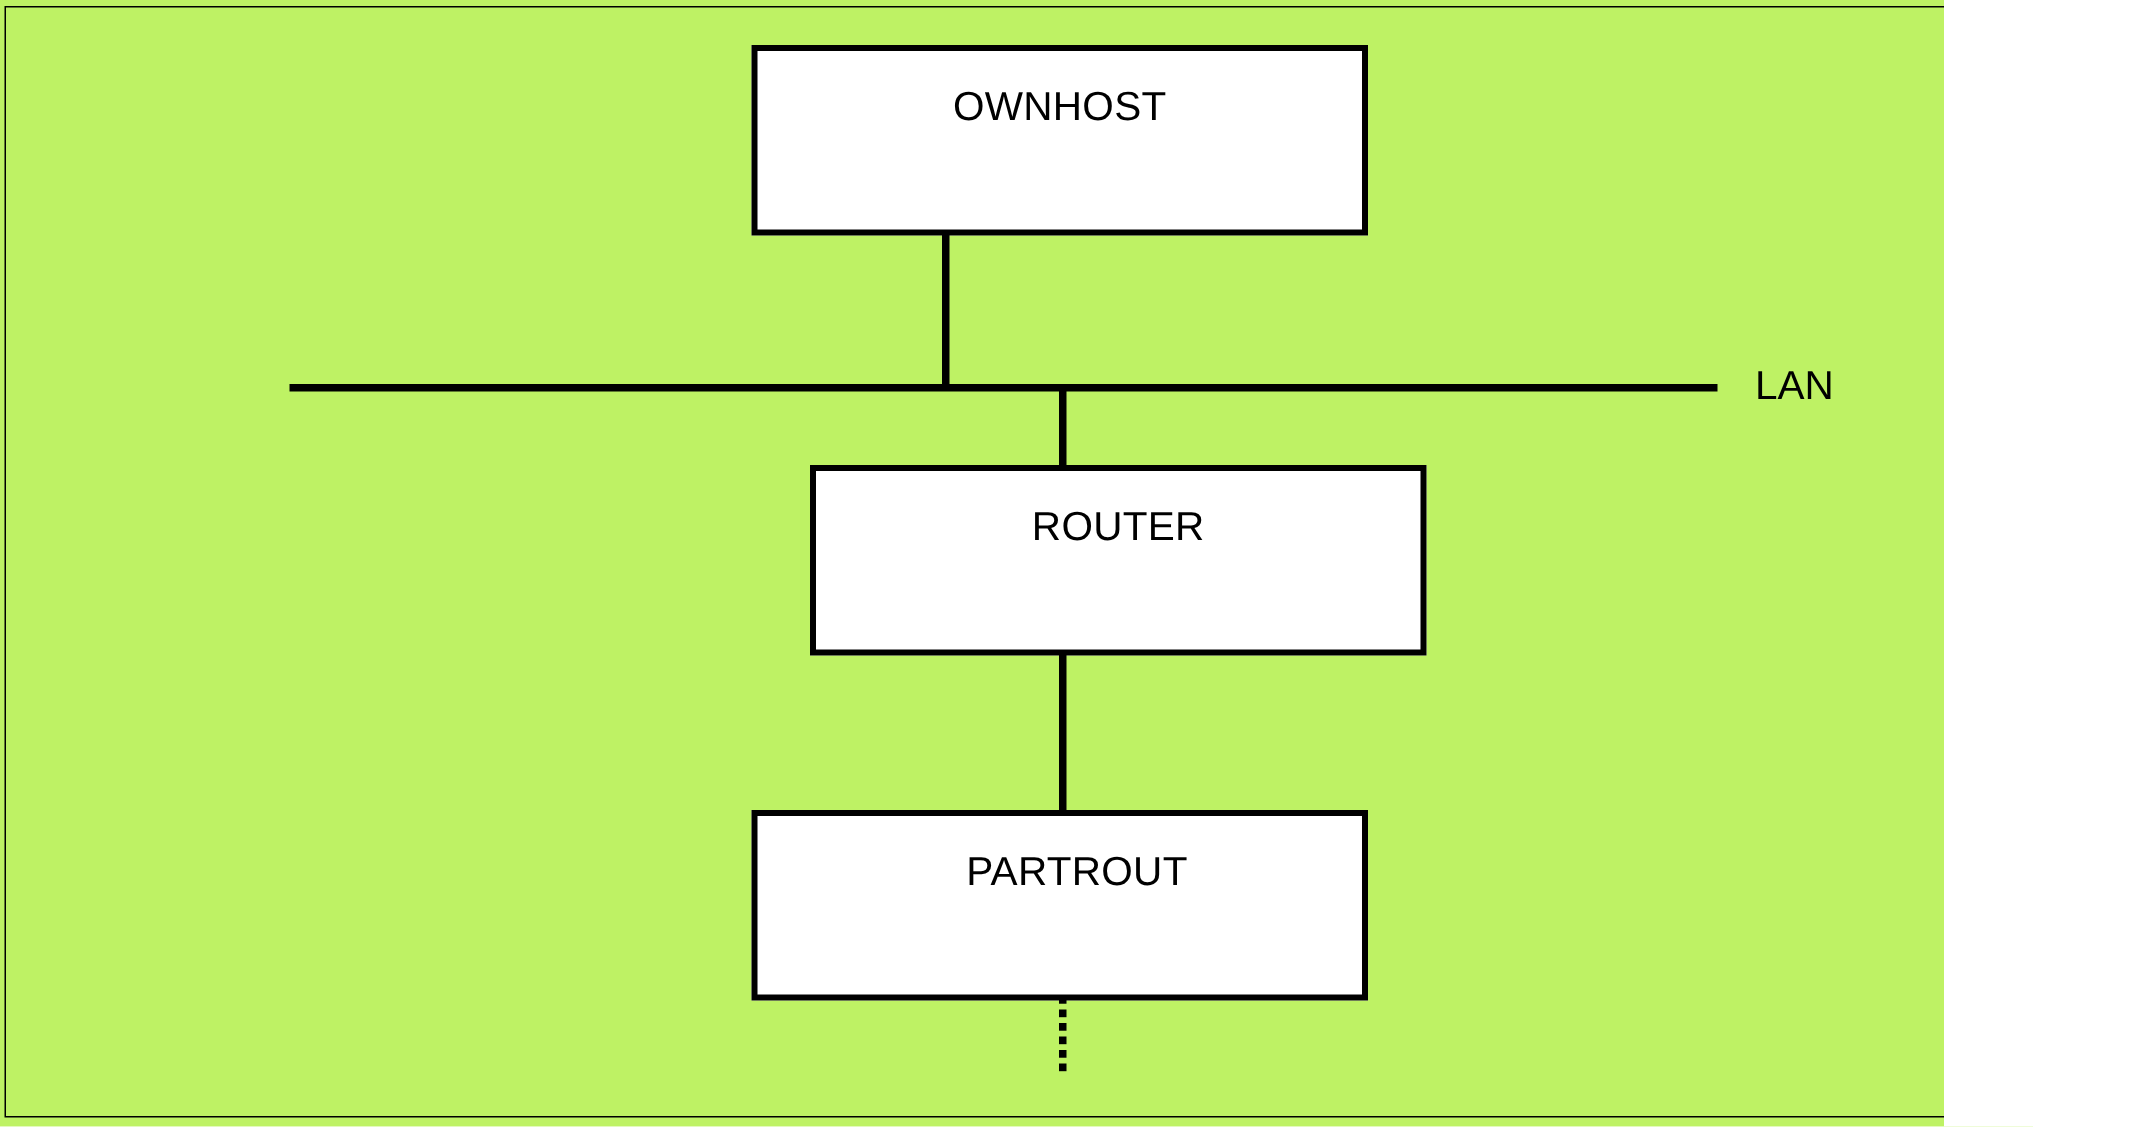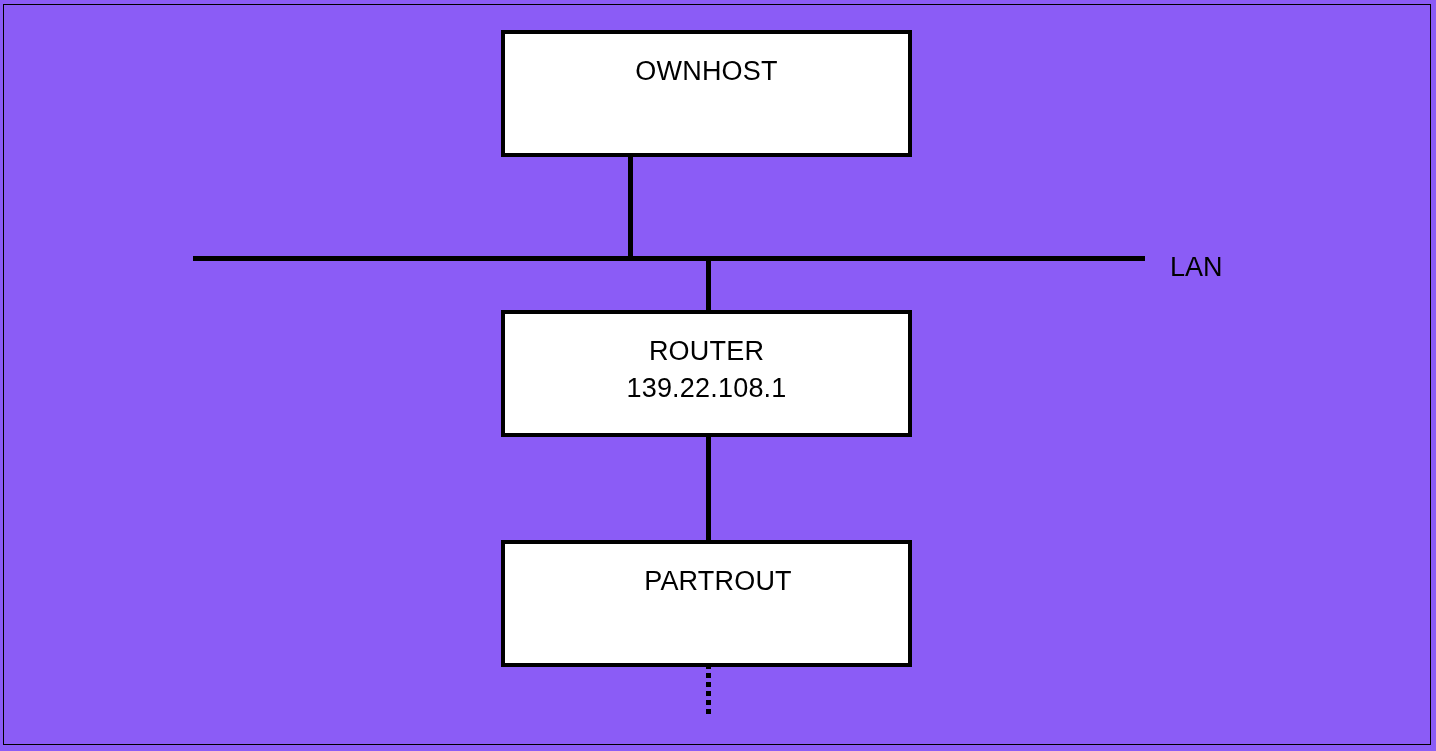--- a/index.html
+++ b/index.html
@@ -6,23 +6,23 @@
   html, body {
     margin: 0;
     padding: 0;
     background: #ffffff;
   }
   body {
     font-family: "Liberation Sans", sans-serif;
   }
   #canvas {
     position: relative;
-    width: 1436px;
+    width: 1296px;
     height: 751px;
-    background: #8b5cf6;
+    background: #bef264;
     overflow: hidden;
   }
   .page-frame {
     position: absolute;
     left: 3px;
     top: 4px;
     width: 1428px;
     height: 741px;
     border: 1px solid #000000;
     box-sizing: border-box;
@@ -46,41 +46,40 @@
     font-size: 27px;
     line-height: 37px;
     color: #000000;
     letter-spacing: 0.2px;
     white-space: nowrap;
   }
   .node-box .node-title {
     margin-top: 19px;
   }
   #box-ownhost { top: 30px; }
-  #box-router  { top: 310px; }
+  #box-router  { top: 310px; margin-left: 39px; }
   #box-partrout{ top: 540px; padding-left: 23px; }
 
   .bus-line {
     position: absolute;
     left: 193px;
     top: 256px;
     width: 952px;
     height: 5px;
     background: #000000;
   }
   .bus-label {
     position: absolute;
     left: 1170px;
     top: 239px;
     font-family: "Liberation Sans", sans-serif;
     font-size: 27px;
     line-height: 37px;
     color: #000000;
     white-space: nowrap;
-    margin-top: 10px;
   }
 
   .link-v {
     position: absolute;
     width: 5px;
     background: #000000;
   }
   #link-ownhost-bus {
     left: 628px;
     top: 154px;
@@ -114,21 +113,20 @@
 <div id="canvas">
 
   <div class="page-frame"></div>
 
   <div class="node-box" id="box-ownhost">
     <span class="node-title">OWNHOST</span>
   </div>
 
   <div class="node-box" id="box-router">
     <span class="node-title">ROUTER</span>
-    <span class="node-addr">139.22.108.1</span>
   </div>
 
   <div class="node-box" id="box-partrout">
     <span class="node-title">PARTROUT</span>
   </div>
 
   <div class="bus-line"></div>
   <div class="bus-label">LAN</div>
 
   <div class="link-v" id="link-ownhost-bus"></div>

